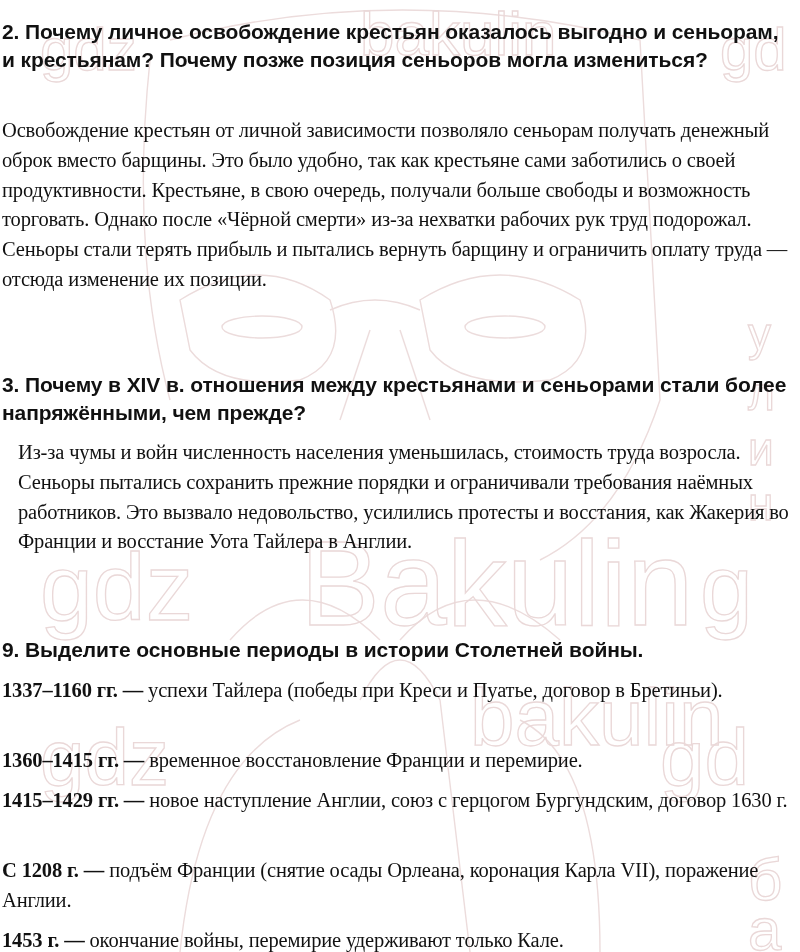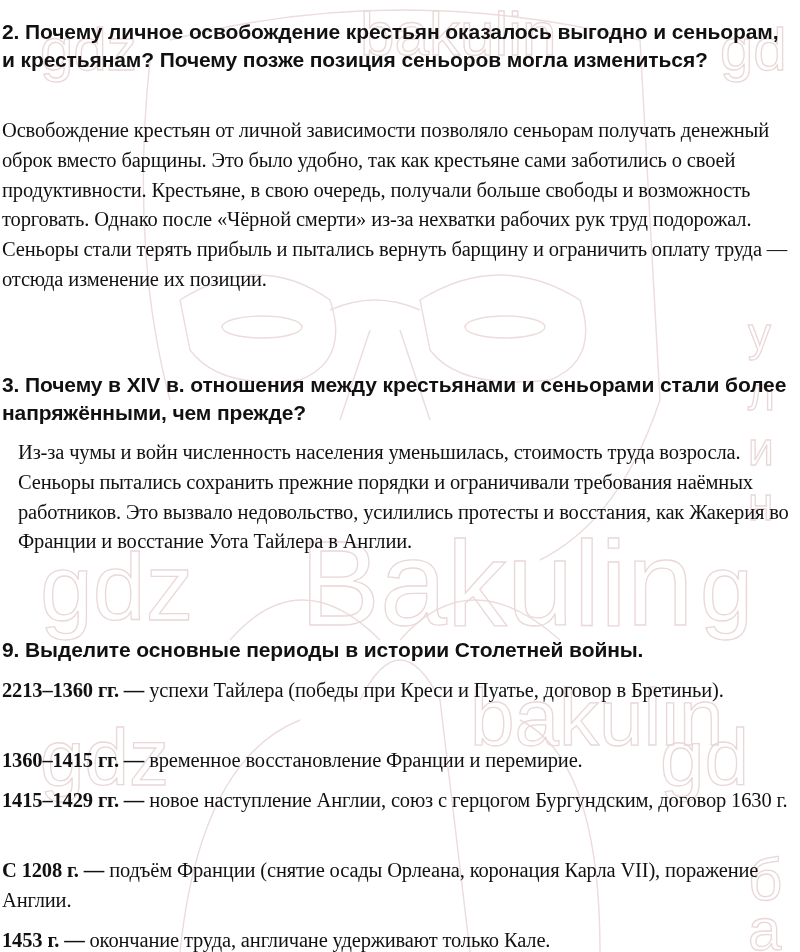--- a/index.html
+++ b/index.html
@@ -107,34 +107,34 @@
 
   <section>
     <h2 class="heading section3-heading">3. Почему в XIV в. отношения между крестьянами и сеньорами стали более напряжёнными, чем прежде?</h2>
     <p class="para section3-body">Из-за чумы и войн численность населения уменьшилась, стоимость труда возросла. Сеньоры пытались сохранить прежние порядки и ограничивали требования наёмных работников. Это вызвало недовольство, усилились протесты и восстания, как Жакерия во Франции и восстание Уота Тайлера в Англии.</p>
   </section>
 
   <section>
     <h2 class="heading section4-heading">9. Выделите основные периоды в истории Столетней войны.</h2>
 
     <p class="para period p1">
-      <span class="bold">2213–1360 гг. —</span>
+      <span class="bold">1337–1160 гг. —</span>
       <span>успехи Тайлера (победы при Креси и Пуатье, договор в Бретиньи).</span>
     </p>
     <p class="para period p2">
       <span class="bold">1360–1415 гг. —</span>
       <span>временное восстановление Франции и перемирие.</span>
     </p>
     <p class="para period p3">
       <span class="bold">1415–1429 гг. —</span>
       <span>новое наступление Англии, союз с герцогом Бургундским, договор 1630 г.</span>
     </p>
     <p class="para period p4">
       <span class="bold">С 1208 г. —</span>
       <span>подъём Франции (снятие осады Орлеана, коронация Карла VII), поражение Англии.</span>
     </p>
     <p class="para period p5">
       <span class="bold">1453 г. —</span>
-      <span>окончание труда, англичане удерживают только Кале.</span>
+      <span>окончание войны, перемирие удерживают только Кале.</span>
     </p>
   </section>
 
 </div>
 
 </body></html>

